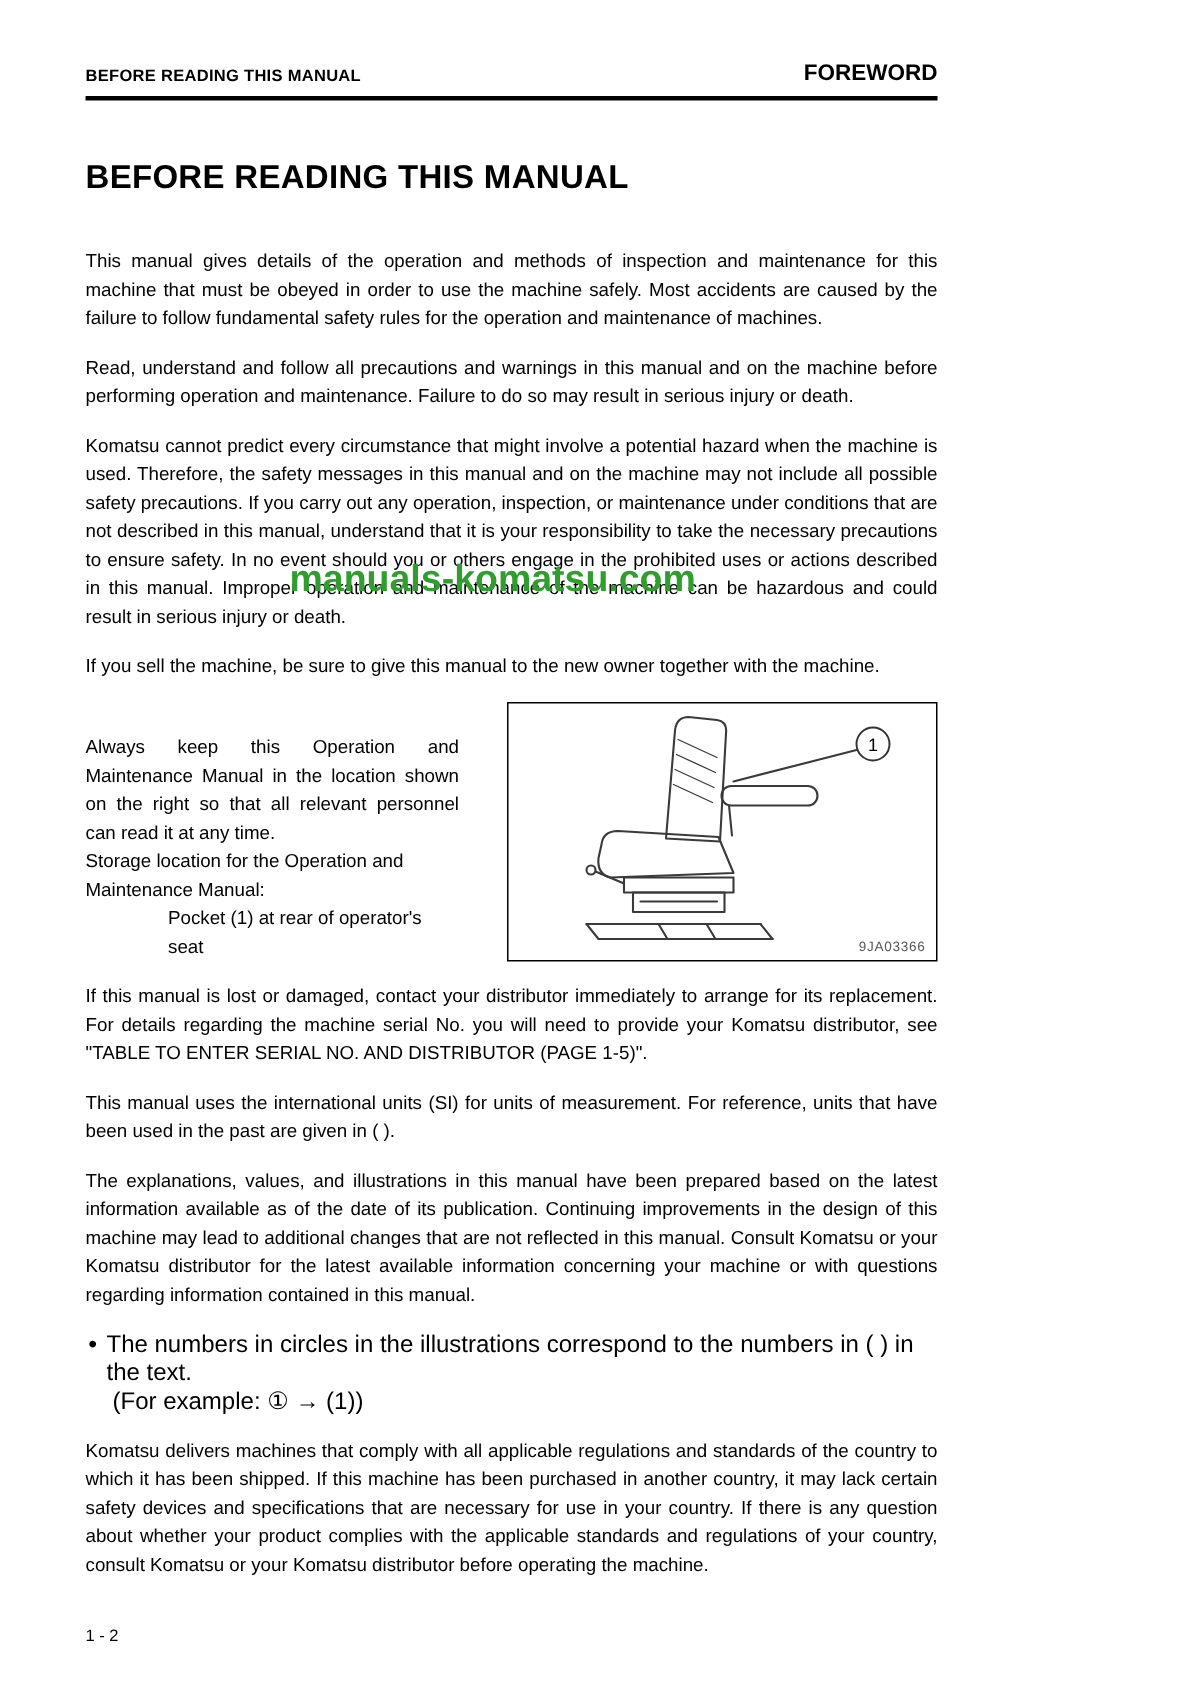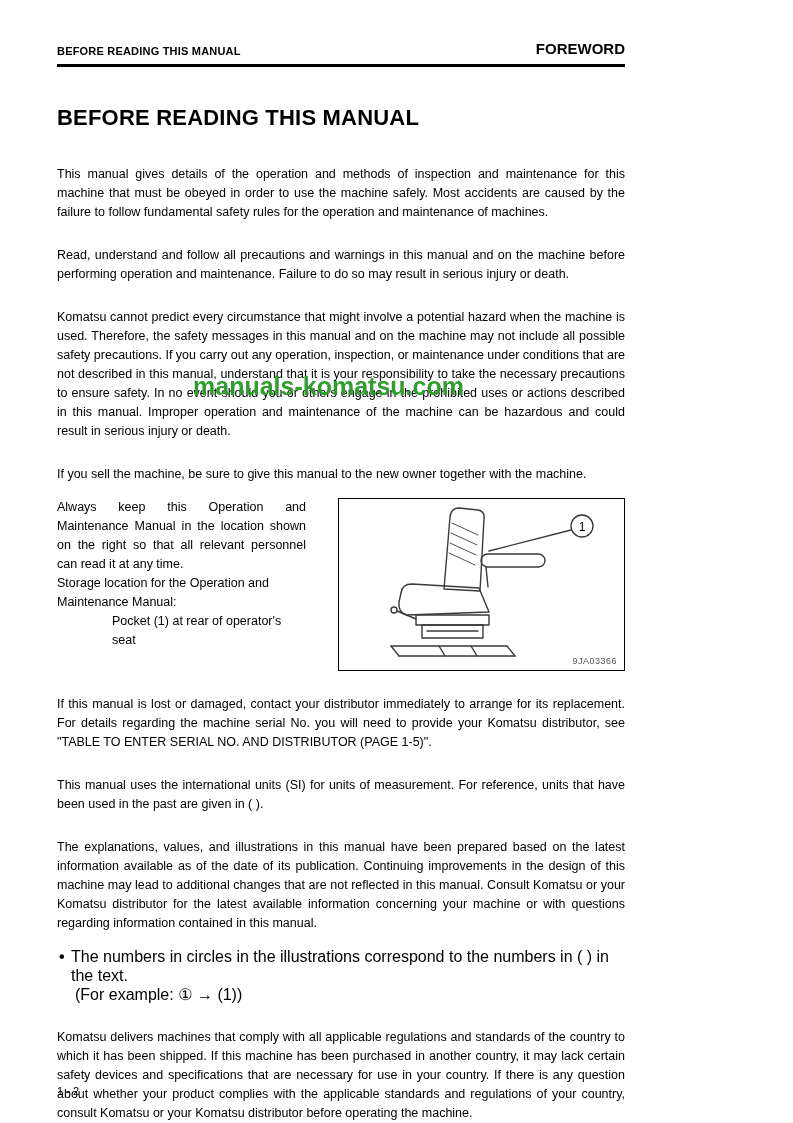--- a/index.html
+++ b/index.html
@@ -30,39 +30,39 @@
     margin-top:38px;
     font-size:22px;
     font-weight:bold;
     letter-spacing:0.2px;
   }
 
   .para {
     font-size:12.5px;
     line-height:19px;
     text-align:justify;
-    margin-top:24px;
+    margin-top:14px;
   }
   .para.first { margin-top:34px; }
 
   .watermark {
     position:absolute;
     left:193px; top:372px;
     font-size:25px;
     font-weight:bold;
     color:#2f9e2f;
     white-space:nowrap;
     pointer-events:none;
   }
 
   .side-section {
     display:flex;
     gap:32px;
     margin-top:14px;
-    align-items:flex-start;
+    align-items:flex-end;
   }
   .side-text { width:388px; }
   .side-text .para { margin-top:0; }
   .storage-label { margin-top:19px; text-align:left; }
   .storage-item  { margin-top:0; padding-left:55px; text-align:left; }
 
   .figure-box {
     flex-shrink:0;
     width:287px; height:173px;
     border:1px solid #000;

